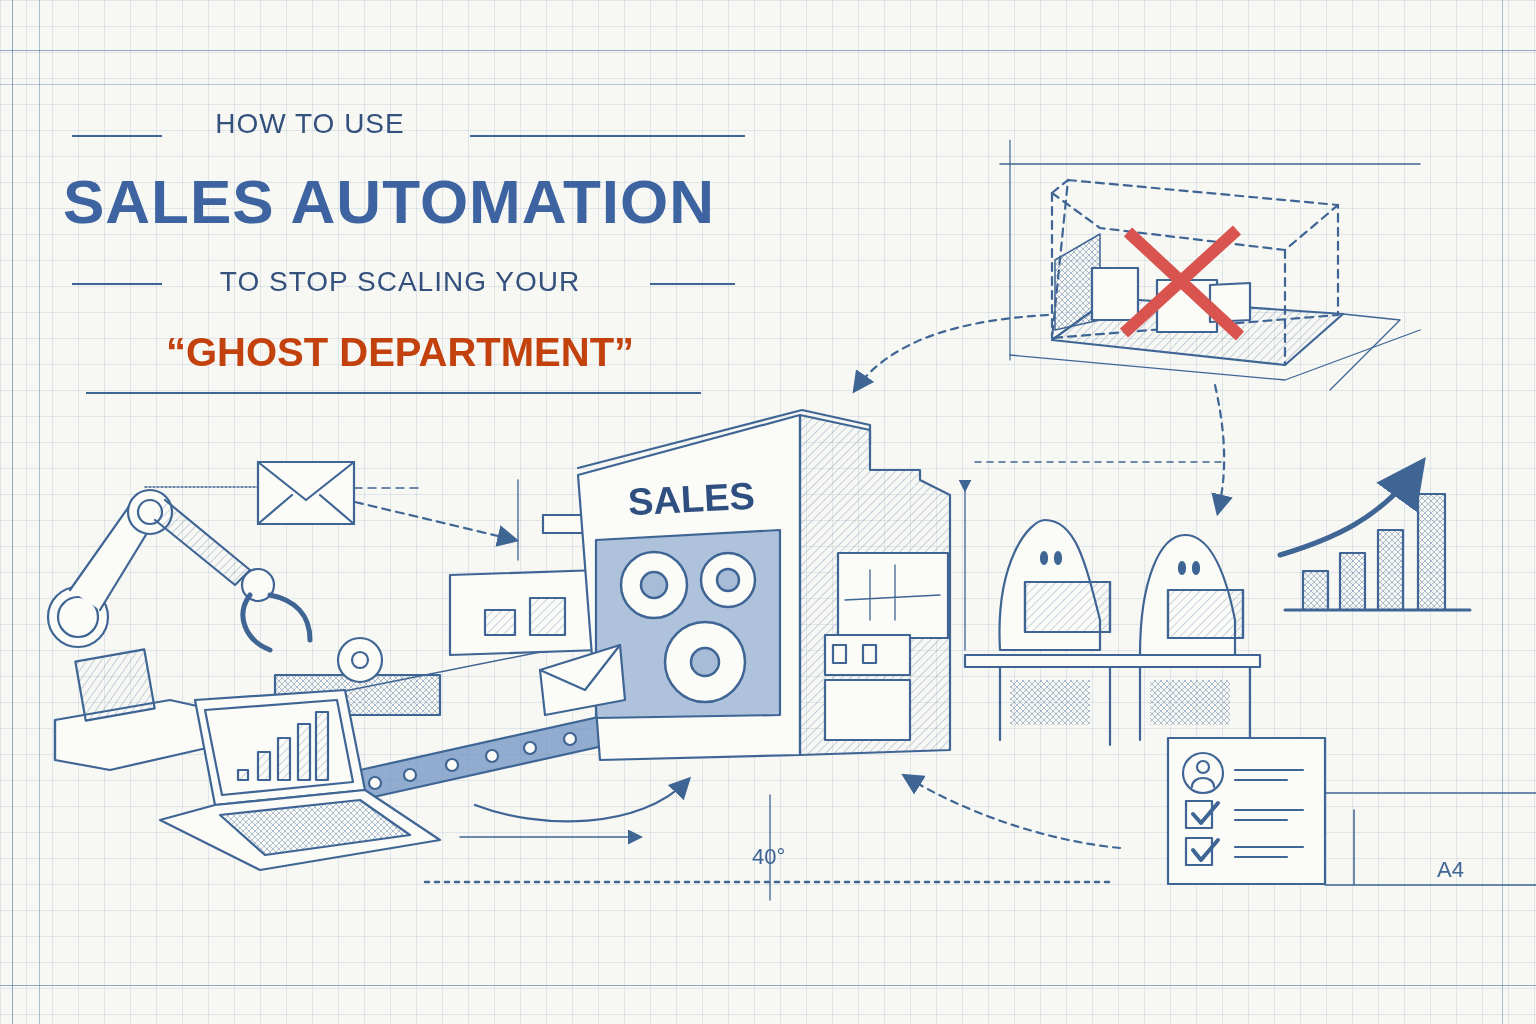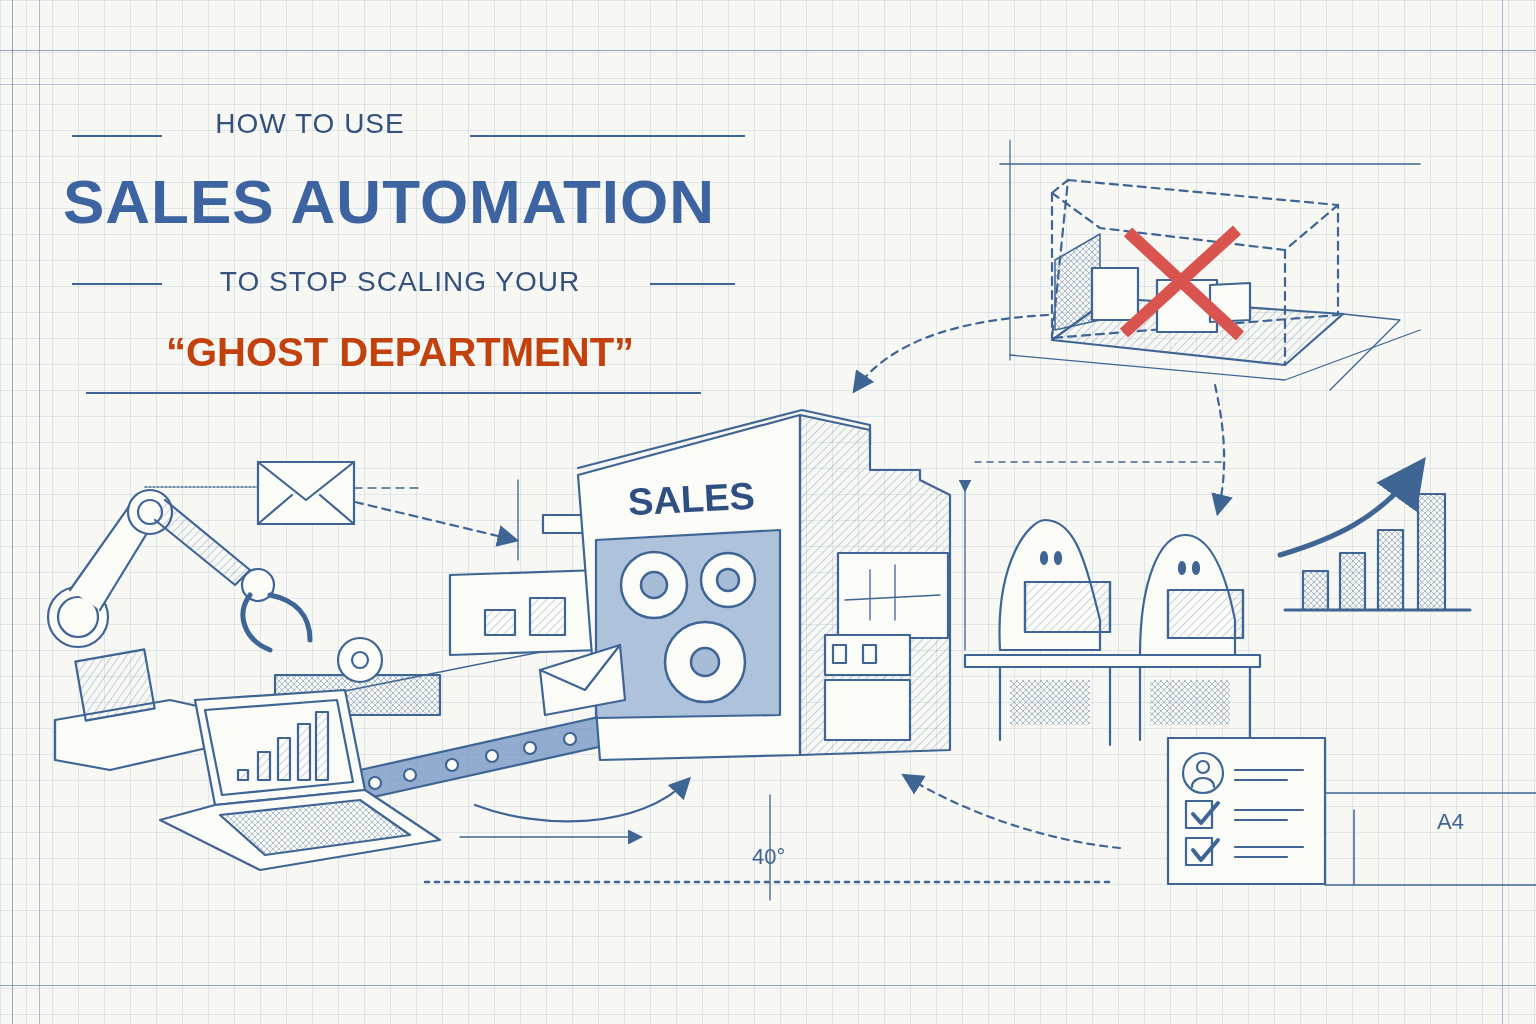--- a/index.html
+++ b/index.html
@@ -214,13 +214,13 @@
     <path d="M460 837 L640 837" stroke-width="1.5" marker-end="url(#arr)"></path>
     <path d="M1120 848 C 1040 840, 960 810, 905 776" stroke-dasharray="7 6" marker-end="url(#arr)"></path>
     <line x1="425" y1="882" x2="1115" y2="882" stroke-dasharray="4 6" stroke-width="2.5"></line>
     <line x1="770" y1="795" x2="770" y2="900" stroke-width="1.3"></line>
     <line x1="965" y1="490" x2="965" y2="650" stroke-width="1.3" marker-start="url(#arr)"></line>
   </g>
 </svg>
 
 <div class="sign" style="left:628px;top:478px;transform:rotate(-3deg);">SALES</div>
 <div class="note" style="left:752px;top:844px;">40°</div>
-<div class="note" style="left:1437px;top:809px;">A4</div>
+<div class="note" style="left:1437px;top:857px;">A4</div>
 
 </body></html>

